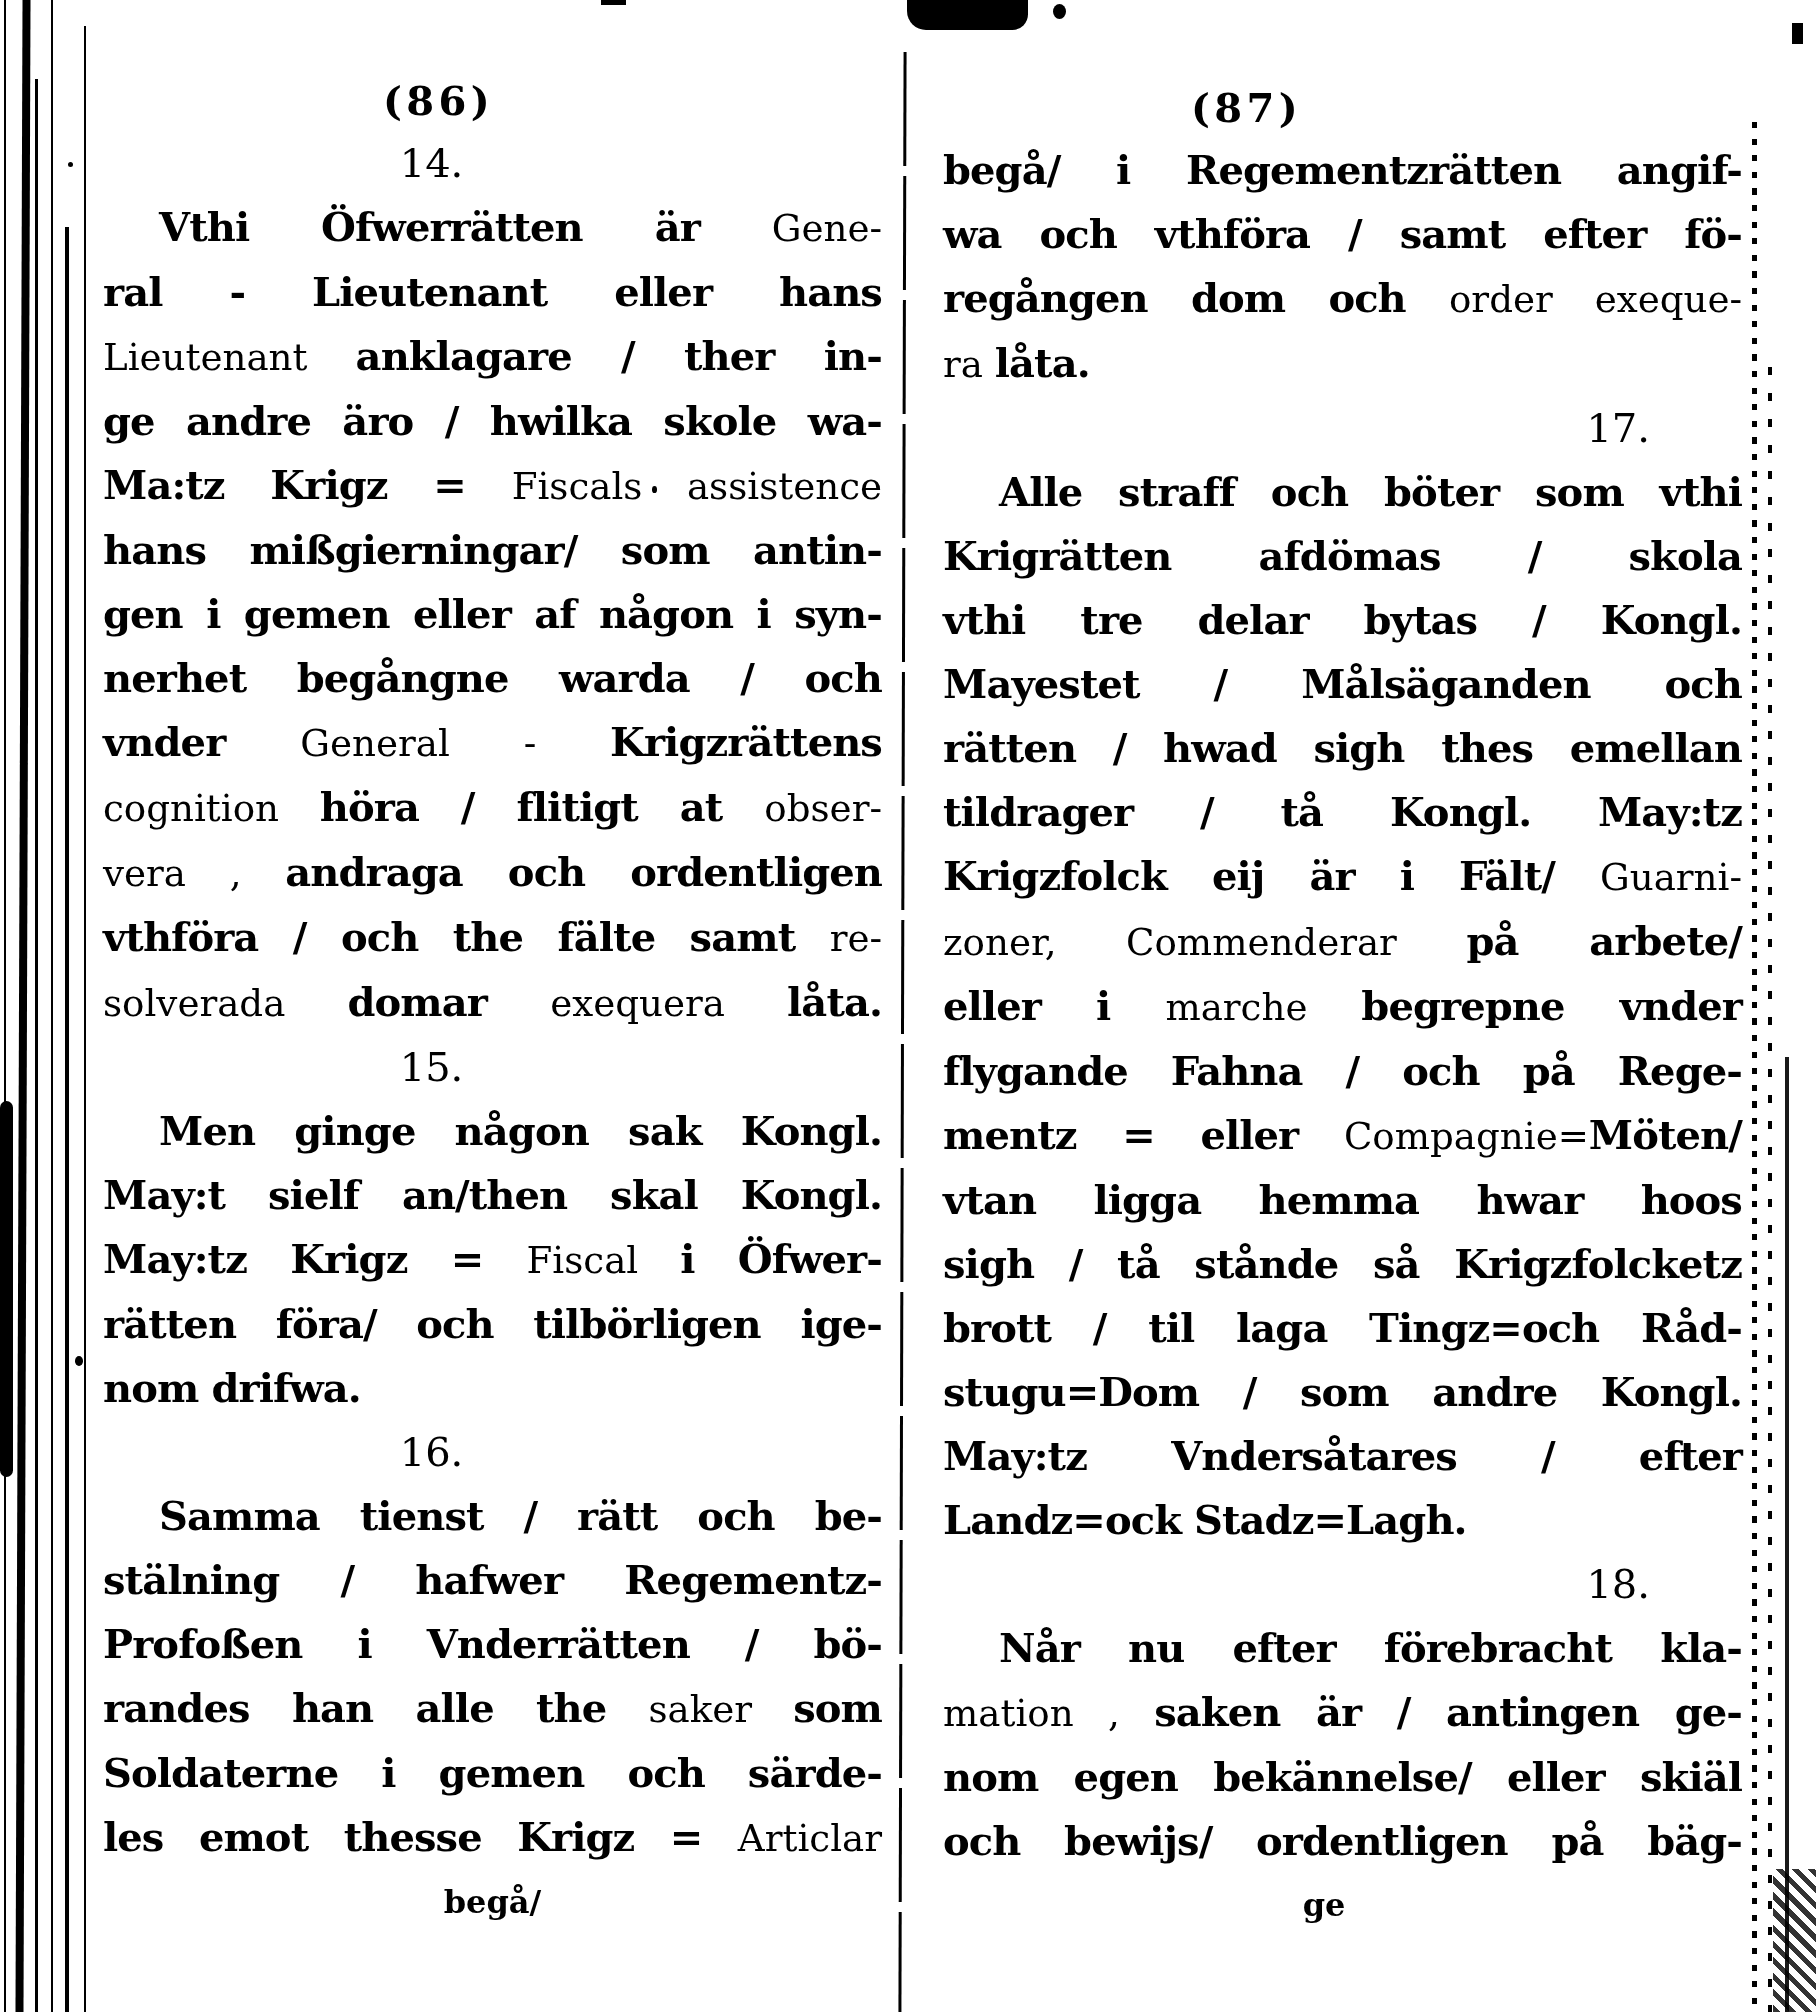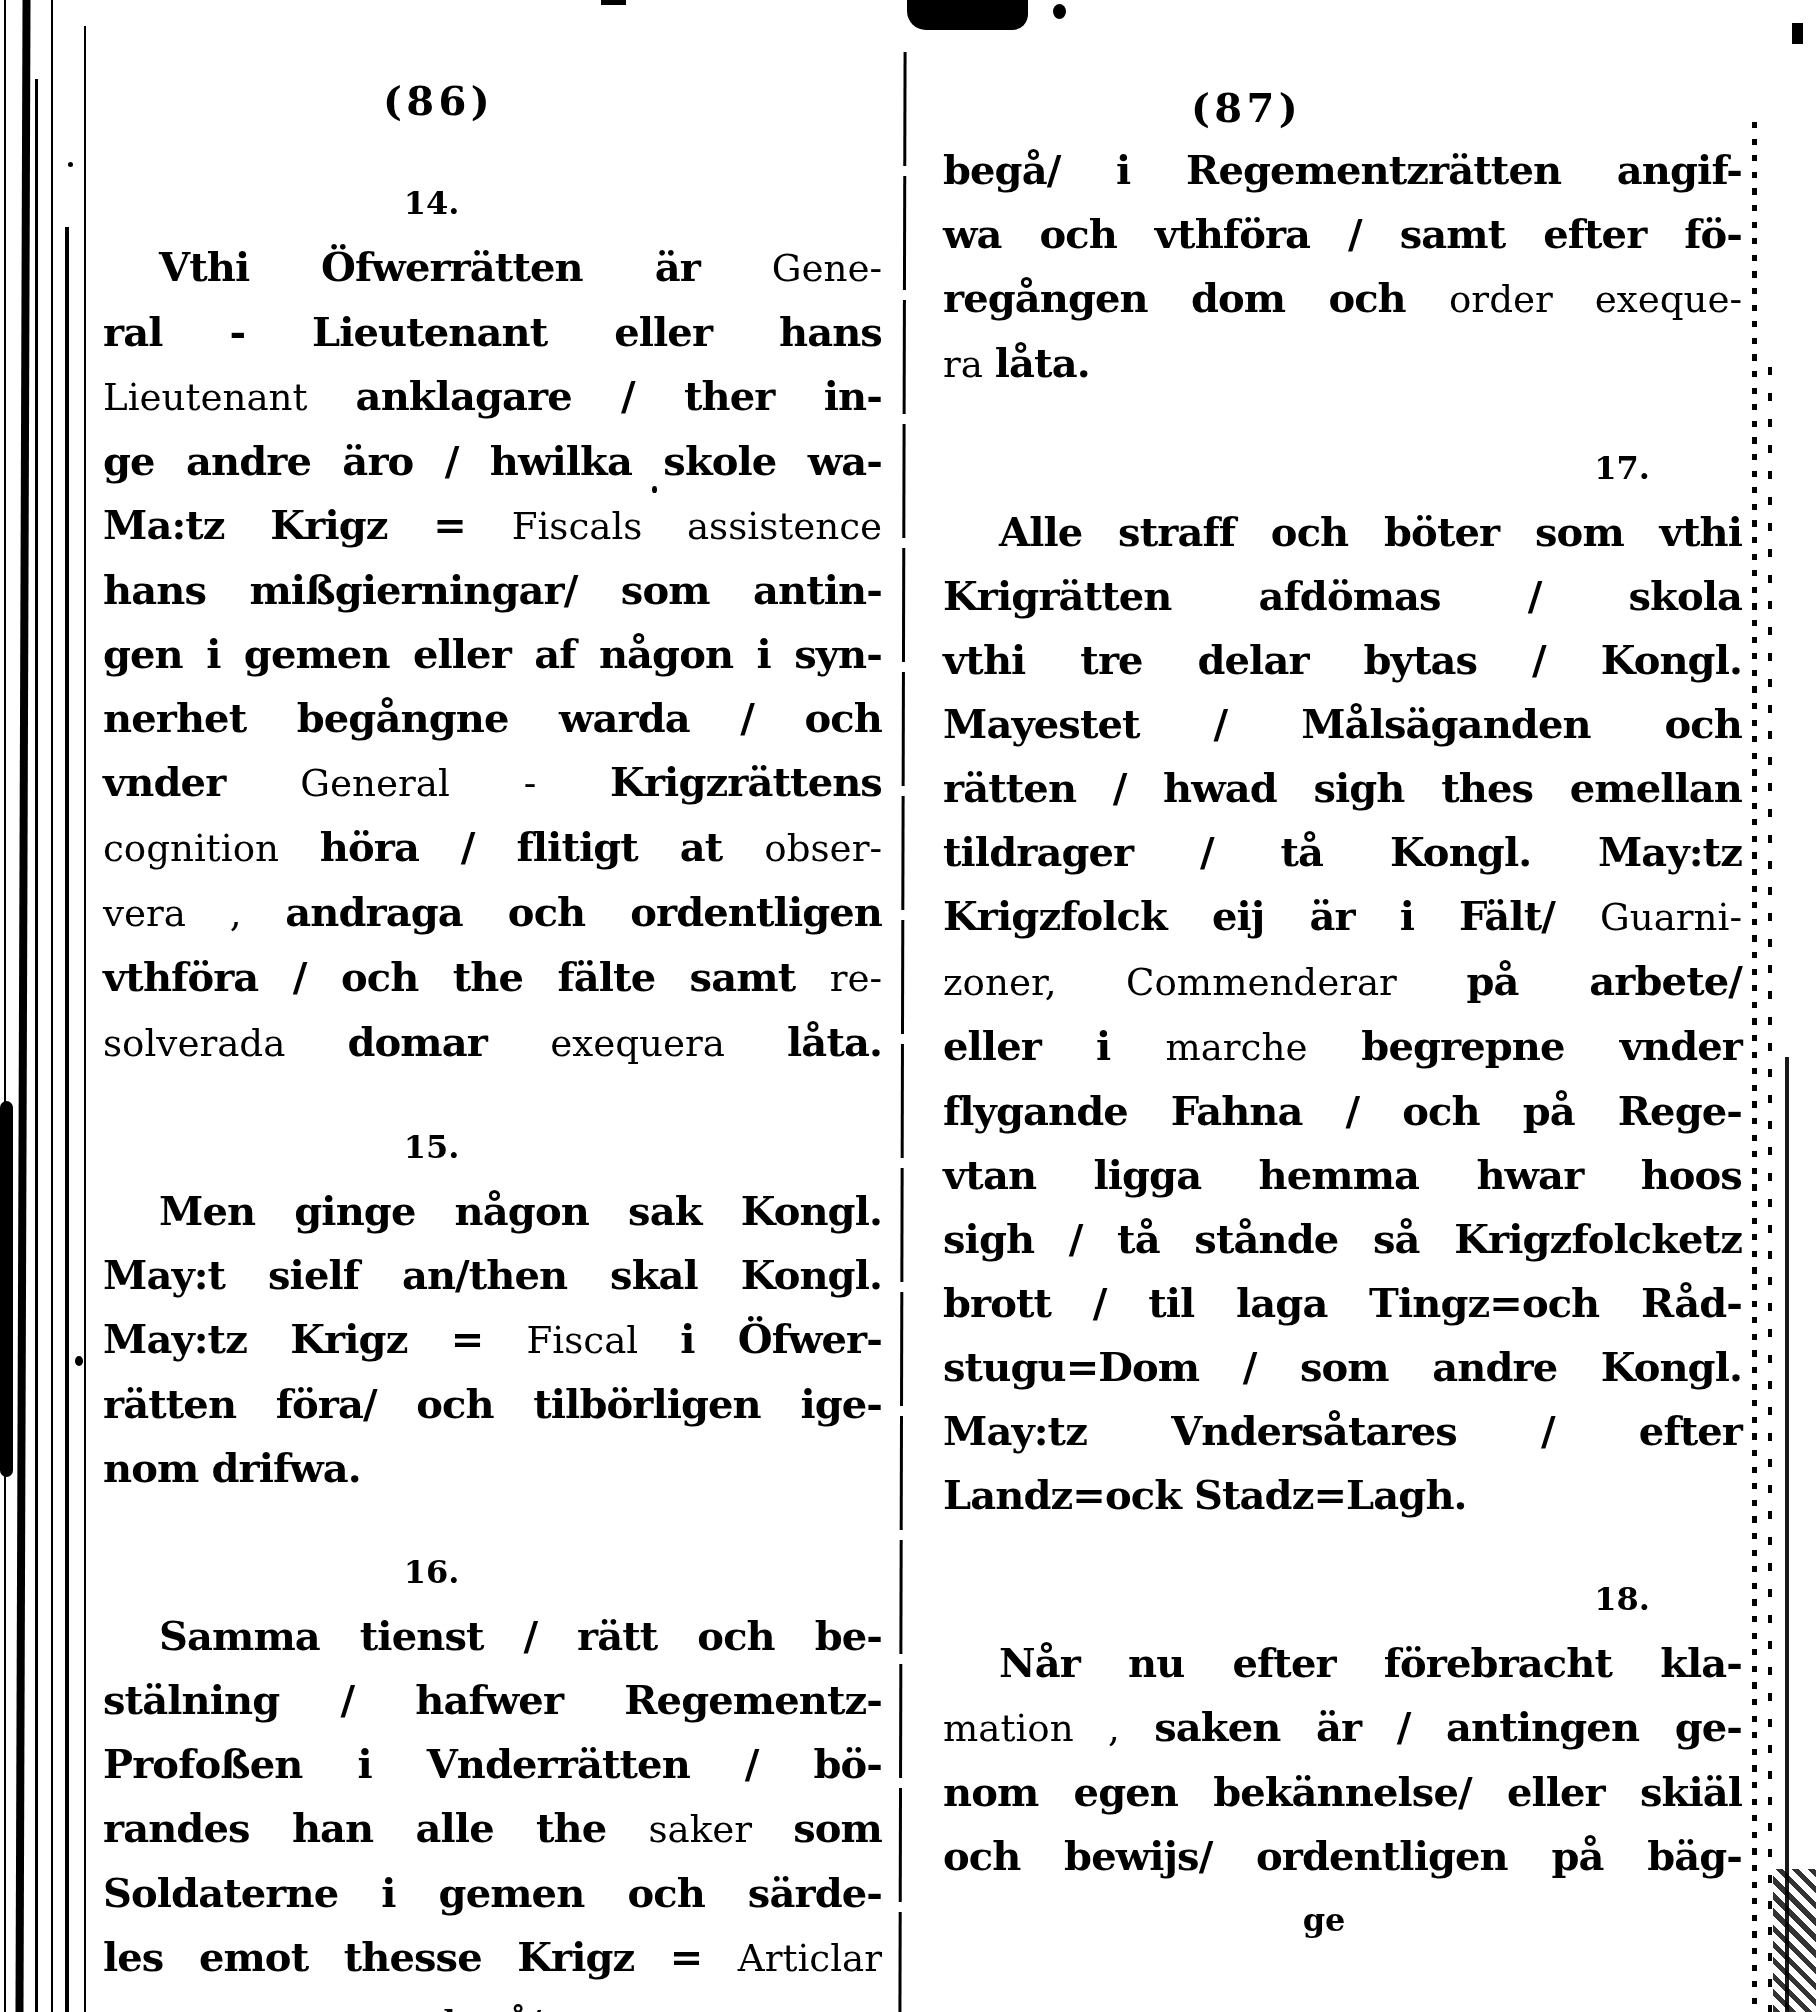--- a/index.html
+++ b/index.html
@@ -7,21 +7,21 @@
           font-family:"DejaVu Serif",serif;color:#000;}
 
   .page{position:absolute;}
   .page-left{left:103px;top:70px;width:779px;}
   .page-right{left:943px;top:77px;width:799px;}
 
   .pagenum{font-size:40px;font-weight:700;line-height:61px;text-align:center;letter-spacing:4.4px;}
   .page-left  .pagenum{transform:translateX(-54px);}
   .page-right .pagenum{transform:translateX(-96px);}
 
-  .sec{font-size:32px;font-weight:700;line-height:64px;text-align:center;margin-top:40px;}
+  .sec{font-size:40px;font-weight:400;line-height:64px;text-align:center;}
   .page-left  .sec{transform:translateX(-61px);}
   .page-right .sec{transform:translateX(-92px);text-align:right;}
 
   .line{font-size:40px;line-height:64px;text-align:justify;text-align-last:justify;letter-spacing:-0.4px;}
   .line.indent{text-indent:56px;}
   .line.short{text-align-last:left;}
   .frak{font-weight:700;letter-spacing:-0.9px;}
   .rom{font-weight:400;font-size:0.93em;letter-spacing:0;}
 
   .catchword{font-size:32px;font-weight:700;line-height:64px;text-align:center;}
@@ -115,20 +115,21 @@
         <div class="line indent"><span class="frak">Alle straff och böter som vthi</span></div>
         <div class="line"><span class="frak">Krigrätten afdömas / skola</span></div>
         <div class="line"><span class="frak">vthi tre delar bytas / Kongl.</span></div>
         <div class="line"><span class="frak">Mayestet / Målsäganden och</span></div>
         <div class="line"><span class="frak">rätten / hwad sigh thes emellan</span></div>
         <div class="line"><span class="frak">tildrager / tå Kongl. May:tz</span></div>
         <div class="line"><span class="frak">Krigzfolck eij är i Fält/ </span><span class="rom">Guarni-</span></div>
         <div class="line"><span class="rom">zoner, Commenderar </span><span class="frak">på arbete/</span></div>
         <div class="line"><span class="frak">eller i </span><span class="rom">marche </span><span class="frak">begrepne vnder</span></div>
         <div class="line"><span class="frak">flygande Fahna / och på Rege-</span></div>
+        <div class="line"><span class="frak">mentz = eller </span><span class="rom">Compagnie=</span><span class="frak">Möten/</span></div>
         <div class="line"><span class="frak">vtan ligga hemma hwar hoos</span></div>
         <div class="line"><span class="frak">sigh / tå stånde så Krigzfolcketz</span></div>
         <div class="line"><span class="frak">brott / til laga Tingz=och Råd-</span></div>
         <div class="line"><span class="frak">stugu=Dom / som andre Kongl.</span></div>
         <div class="line"><span class="frak">May:tz Vndersåtares / efter</span></div>
         <div class="line short"><span class="frak">Landz=ock Stadz=Lagh.</span></div>
         <div class="sec">18.</div>
         <div class="line indent"><span class="frak">Når nu efter förebracht kla-</span></div>
         <div class="line"><span class="rom">mation , </span><span class="frak">saken är / antingen ge-</span></div>
         <div class="line"><span class="frak">nom egen bekännelse/ eller skiäl</span></div>

